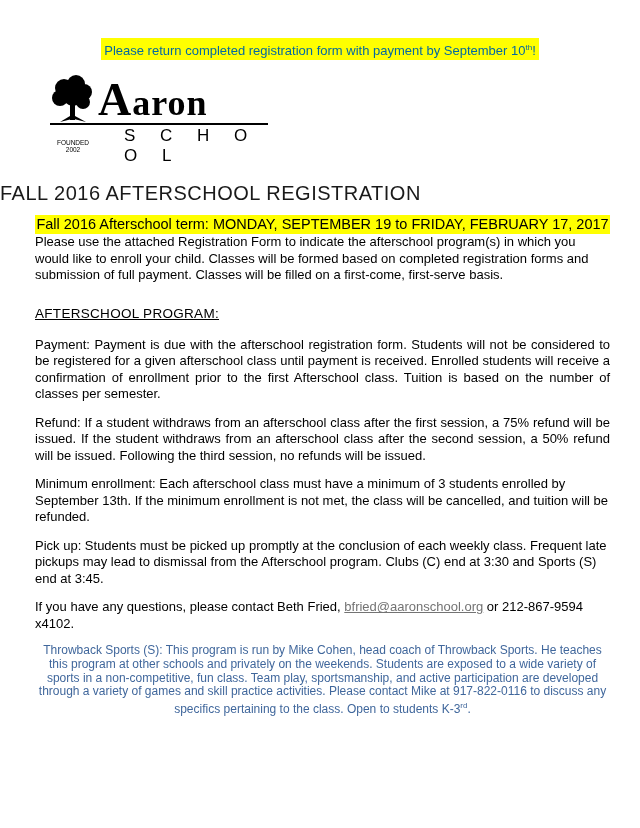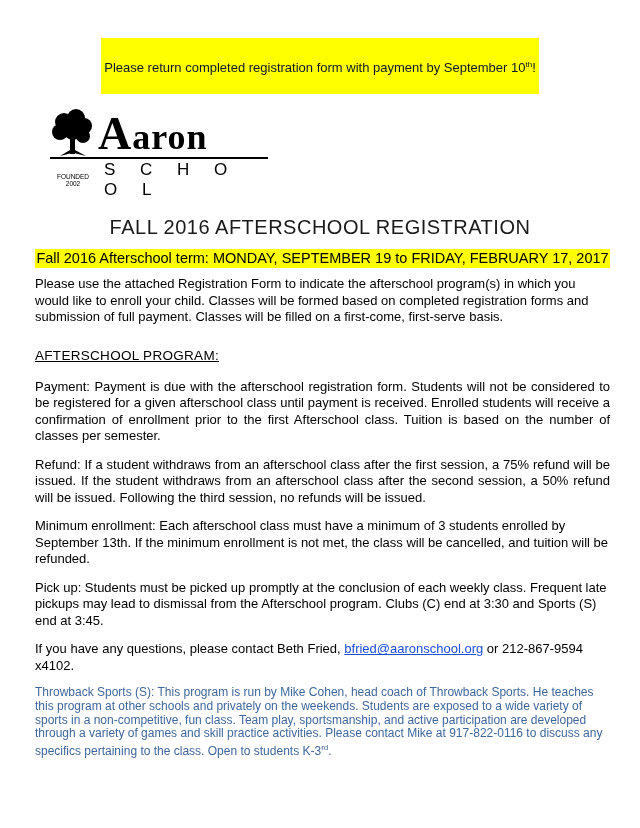--- a/index.html
+++ b/index.html
@@ -9,79 +9,78 @@
     position: relative;
     width: 640px;
     height: 828px;
     background: #ffffff;
     overflow: hidden;
   }
   .banner-row { text-align: center; padding-top: 38px; }
   .banner-highlight {
     display: inline-block;
     background: #ffff00;
-    color: #0f172a;
+    color: #0369a1;
     font-size: 13px;
     line-height: 17px;
-    padding: 18px 3px;
+    padding: 1px 3px;
   }
   .banner-highlight sup { font-size: 8px; }
 
   
   .logo {
     margin: 12px 0 0 50px;
     width: 218px;
   }
   .logo-top { display: flex; align-items: flex-end; }
   .tree { width: 46px; height: 54px; flex: 0 0 auto; margin-bottom: -4px; }
   .logo-name {
     font-family: "Liberation Serif", serif;
     font-weight: bold;
     font-size: 36px;
     line-height: 38px;
     letter-spacing: 1px;
     margin-left: 2px;
   }
   .logo-name .bigA { font-size: 46px; }
   .logo-rule { border-top: 2.5px solid #000; margin-top: 1px; width: 218px; }
-  .logo-bottom { display: flex; align-items: center; margin-top: 1px; }
+  .logo-bottom { display: flex; align-items: center; margin-top: 1px; gap: 20px; }
   .founded {
     width: 46px;
     font-size: 6.5px;
     line-height: 7px;
     text-align: center;
     flex: 0 0 auto;
   }
   .school-word {
     font-size: 17px;
     letter-spacing: 10px;
     margin-left: 8px;
     font-weight: 500;
   }
 
   .doc-title {
-    text-align: center;
     font-size: 20px;
     letter-spacing: 0.5px;
     margin-top: 16px;
     color: #1a1a1a;
   }
 
   .content { padding: 0 30px 0 35px; }
 
   .term-line {
     margin-top: 10px;
     background: #ffff00;
     font-size: 14.5px;
     line-height: 19px;
     padding: 0 1px;
     text-align: center;
   }
 
-  p.body { font-size: 13px; line-height: 16.5px; margin-top: 8px; }
+  p.body { font-size: 13px; line-height: 16.5px; }
   p.just { text-align: justify; }
 
   .section-heading {
     font-size: 13.5px;
     text-decoration: underline;
     margin-top: 22px;
     letter-spacing: 0.3px;
   }
   .section-heading .no-underline { text-decoration: none; }
 
@@ -90,30 +89,31 @@
     font-weight: bold;
     font-size: 14.5px;
     line-height: 17px;
     text-align: justify;
     text-decoration: underline;
     margin-top: 1px;
     word-spacing: 4px;
   }
   .dismissal .period { text-decoration: none; }
 
-  a.email-link { color: #1d4ed8; text-decoration: underline; cursor: pointer; }
+  a.email-link { color: #737373; text-decoration: underline; cursor: pointer; }
 
   .prog-heading { margin-top: 20px; }
   .day-label { font-size: 11.5px; margin-top: 12px; letter-spacing: 0.3px; }
 
   p.program {
     color: #40679c;
     font-size: 12px;
     line-height: 13.6px;
     margin-top: 12px;
+    text-align: center;
   }
   p.program sup { font-size: 8px; }
 </style>
 </head>
 <body>
 
 <div class="page">
 
   <div class="banner-row">
     <span class="banner-highlight"><span>Please return completed registration form with payment by September 10</span><sup>th</sup><span>!</span></span>

